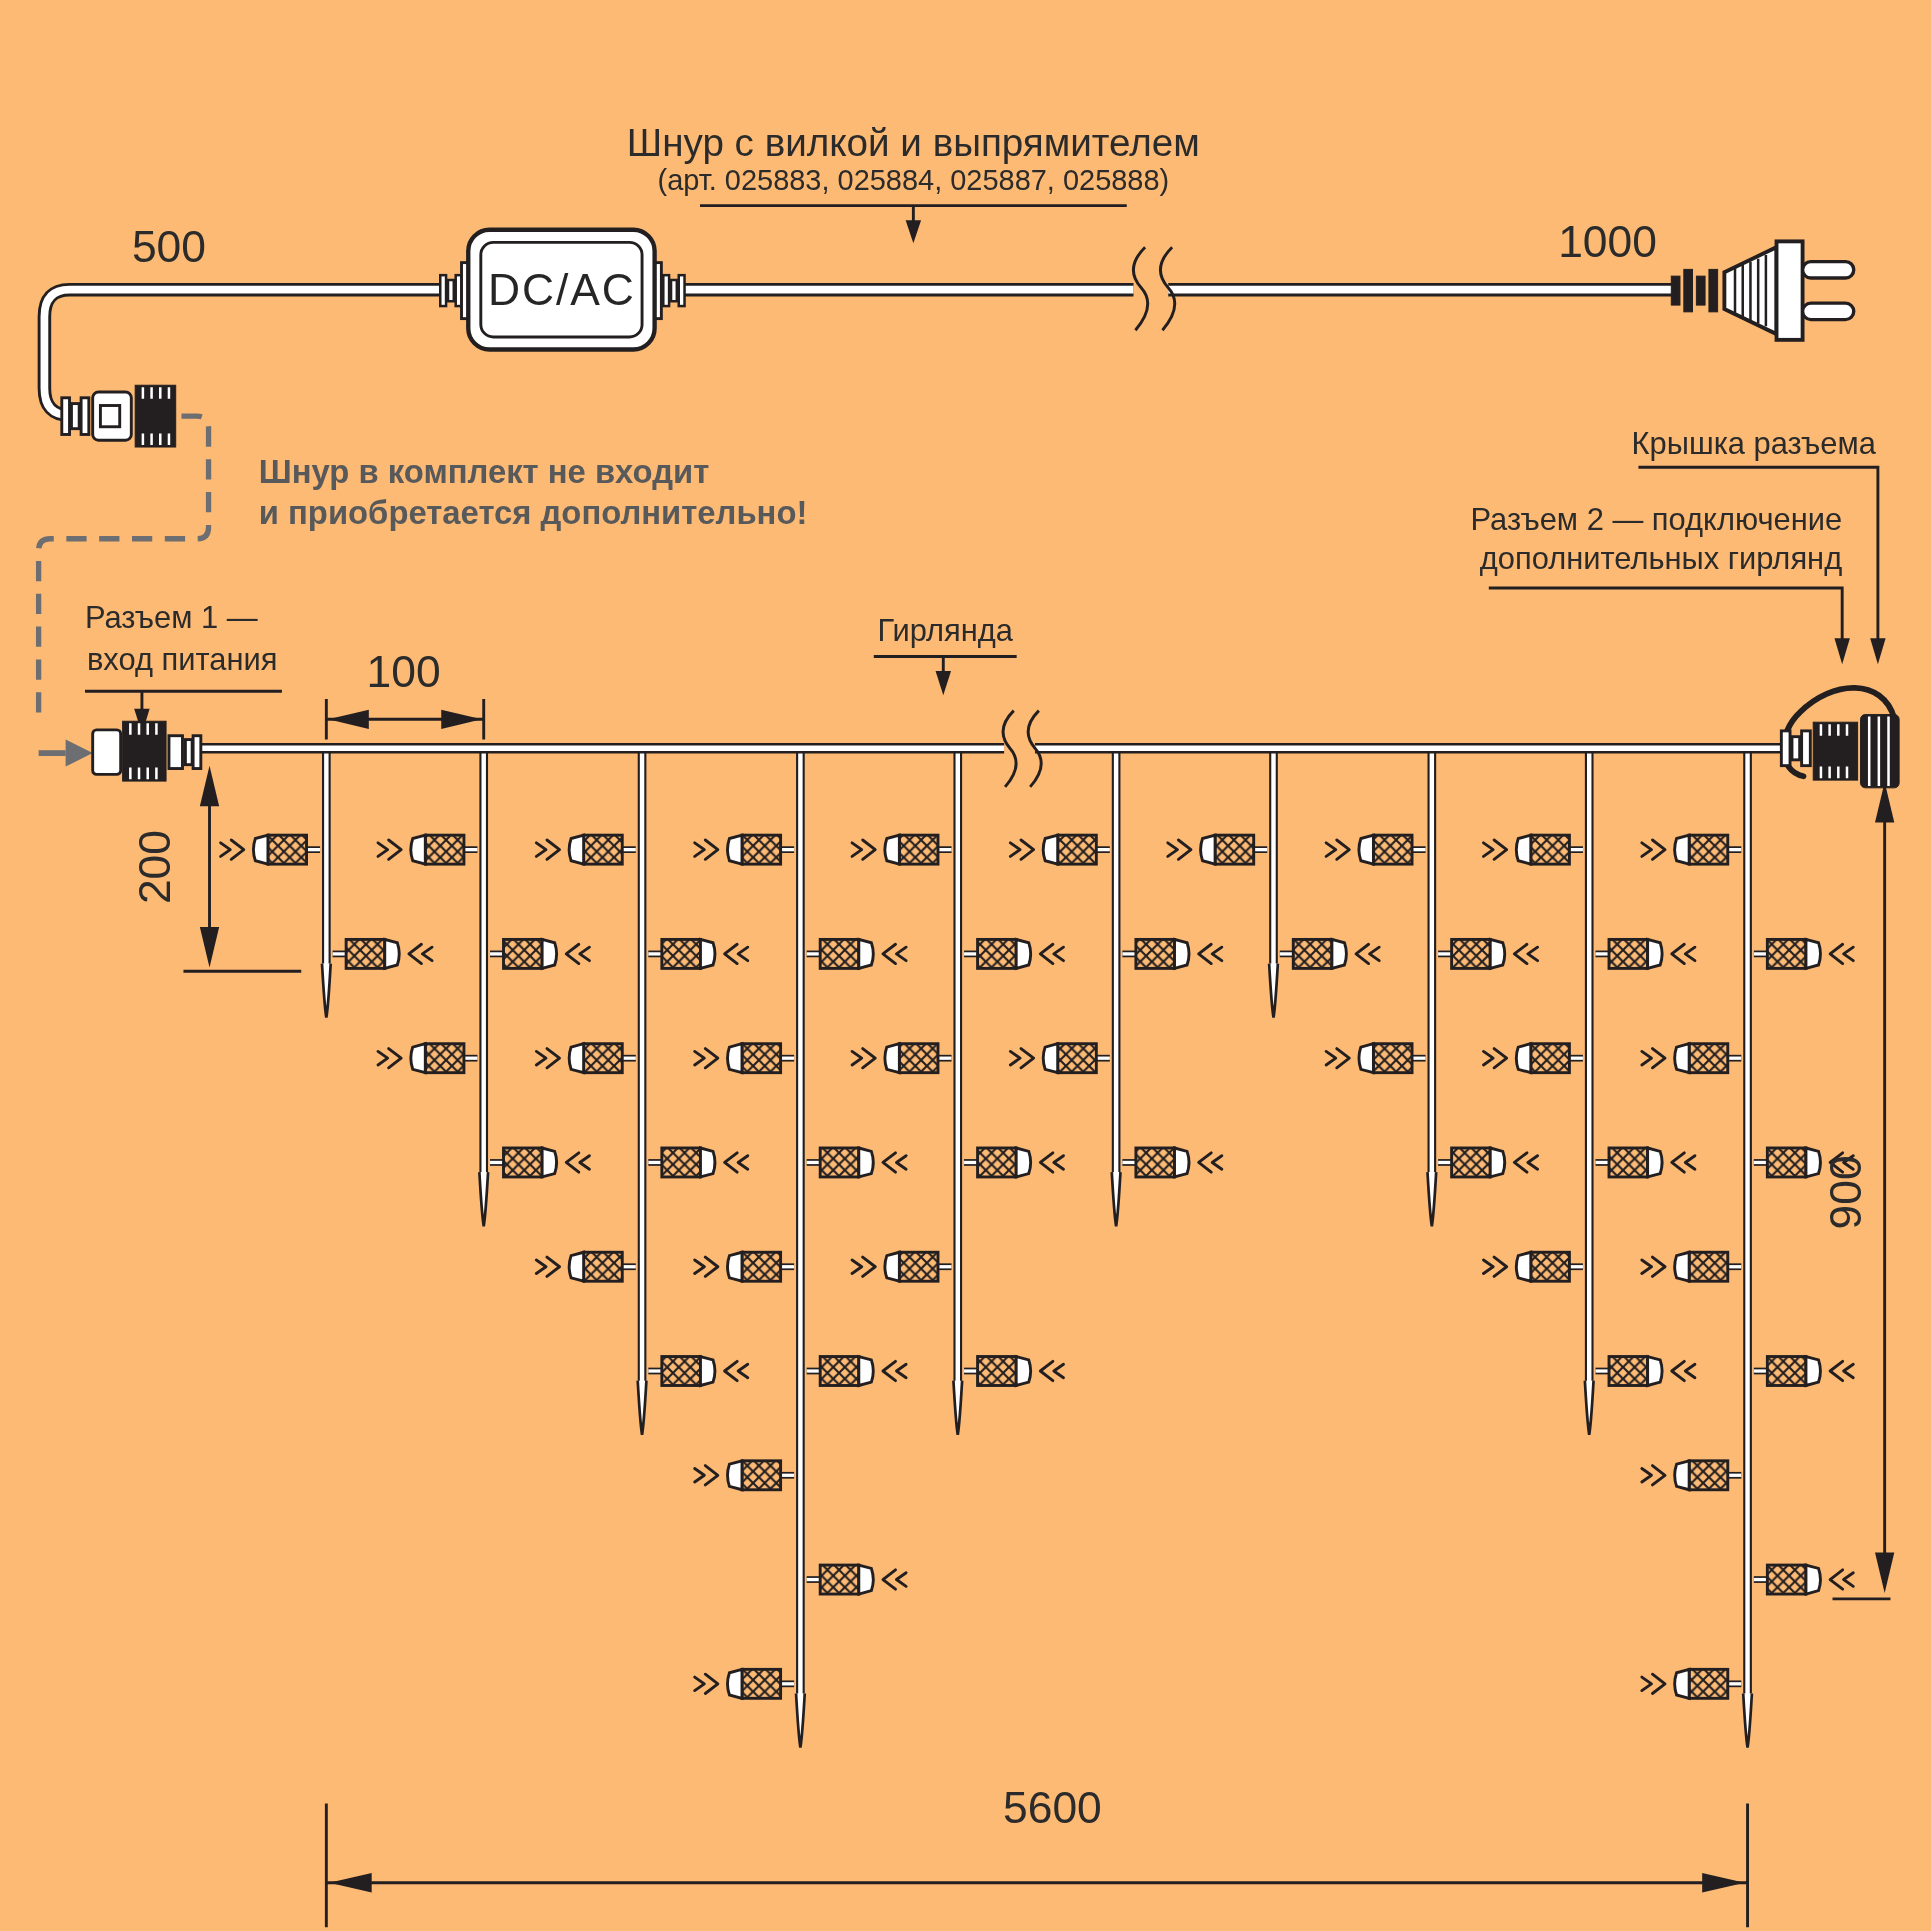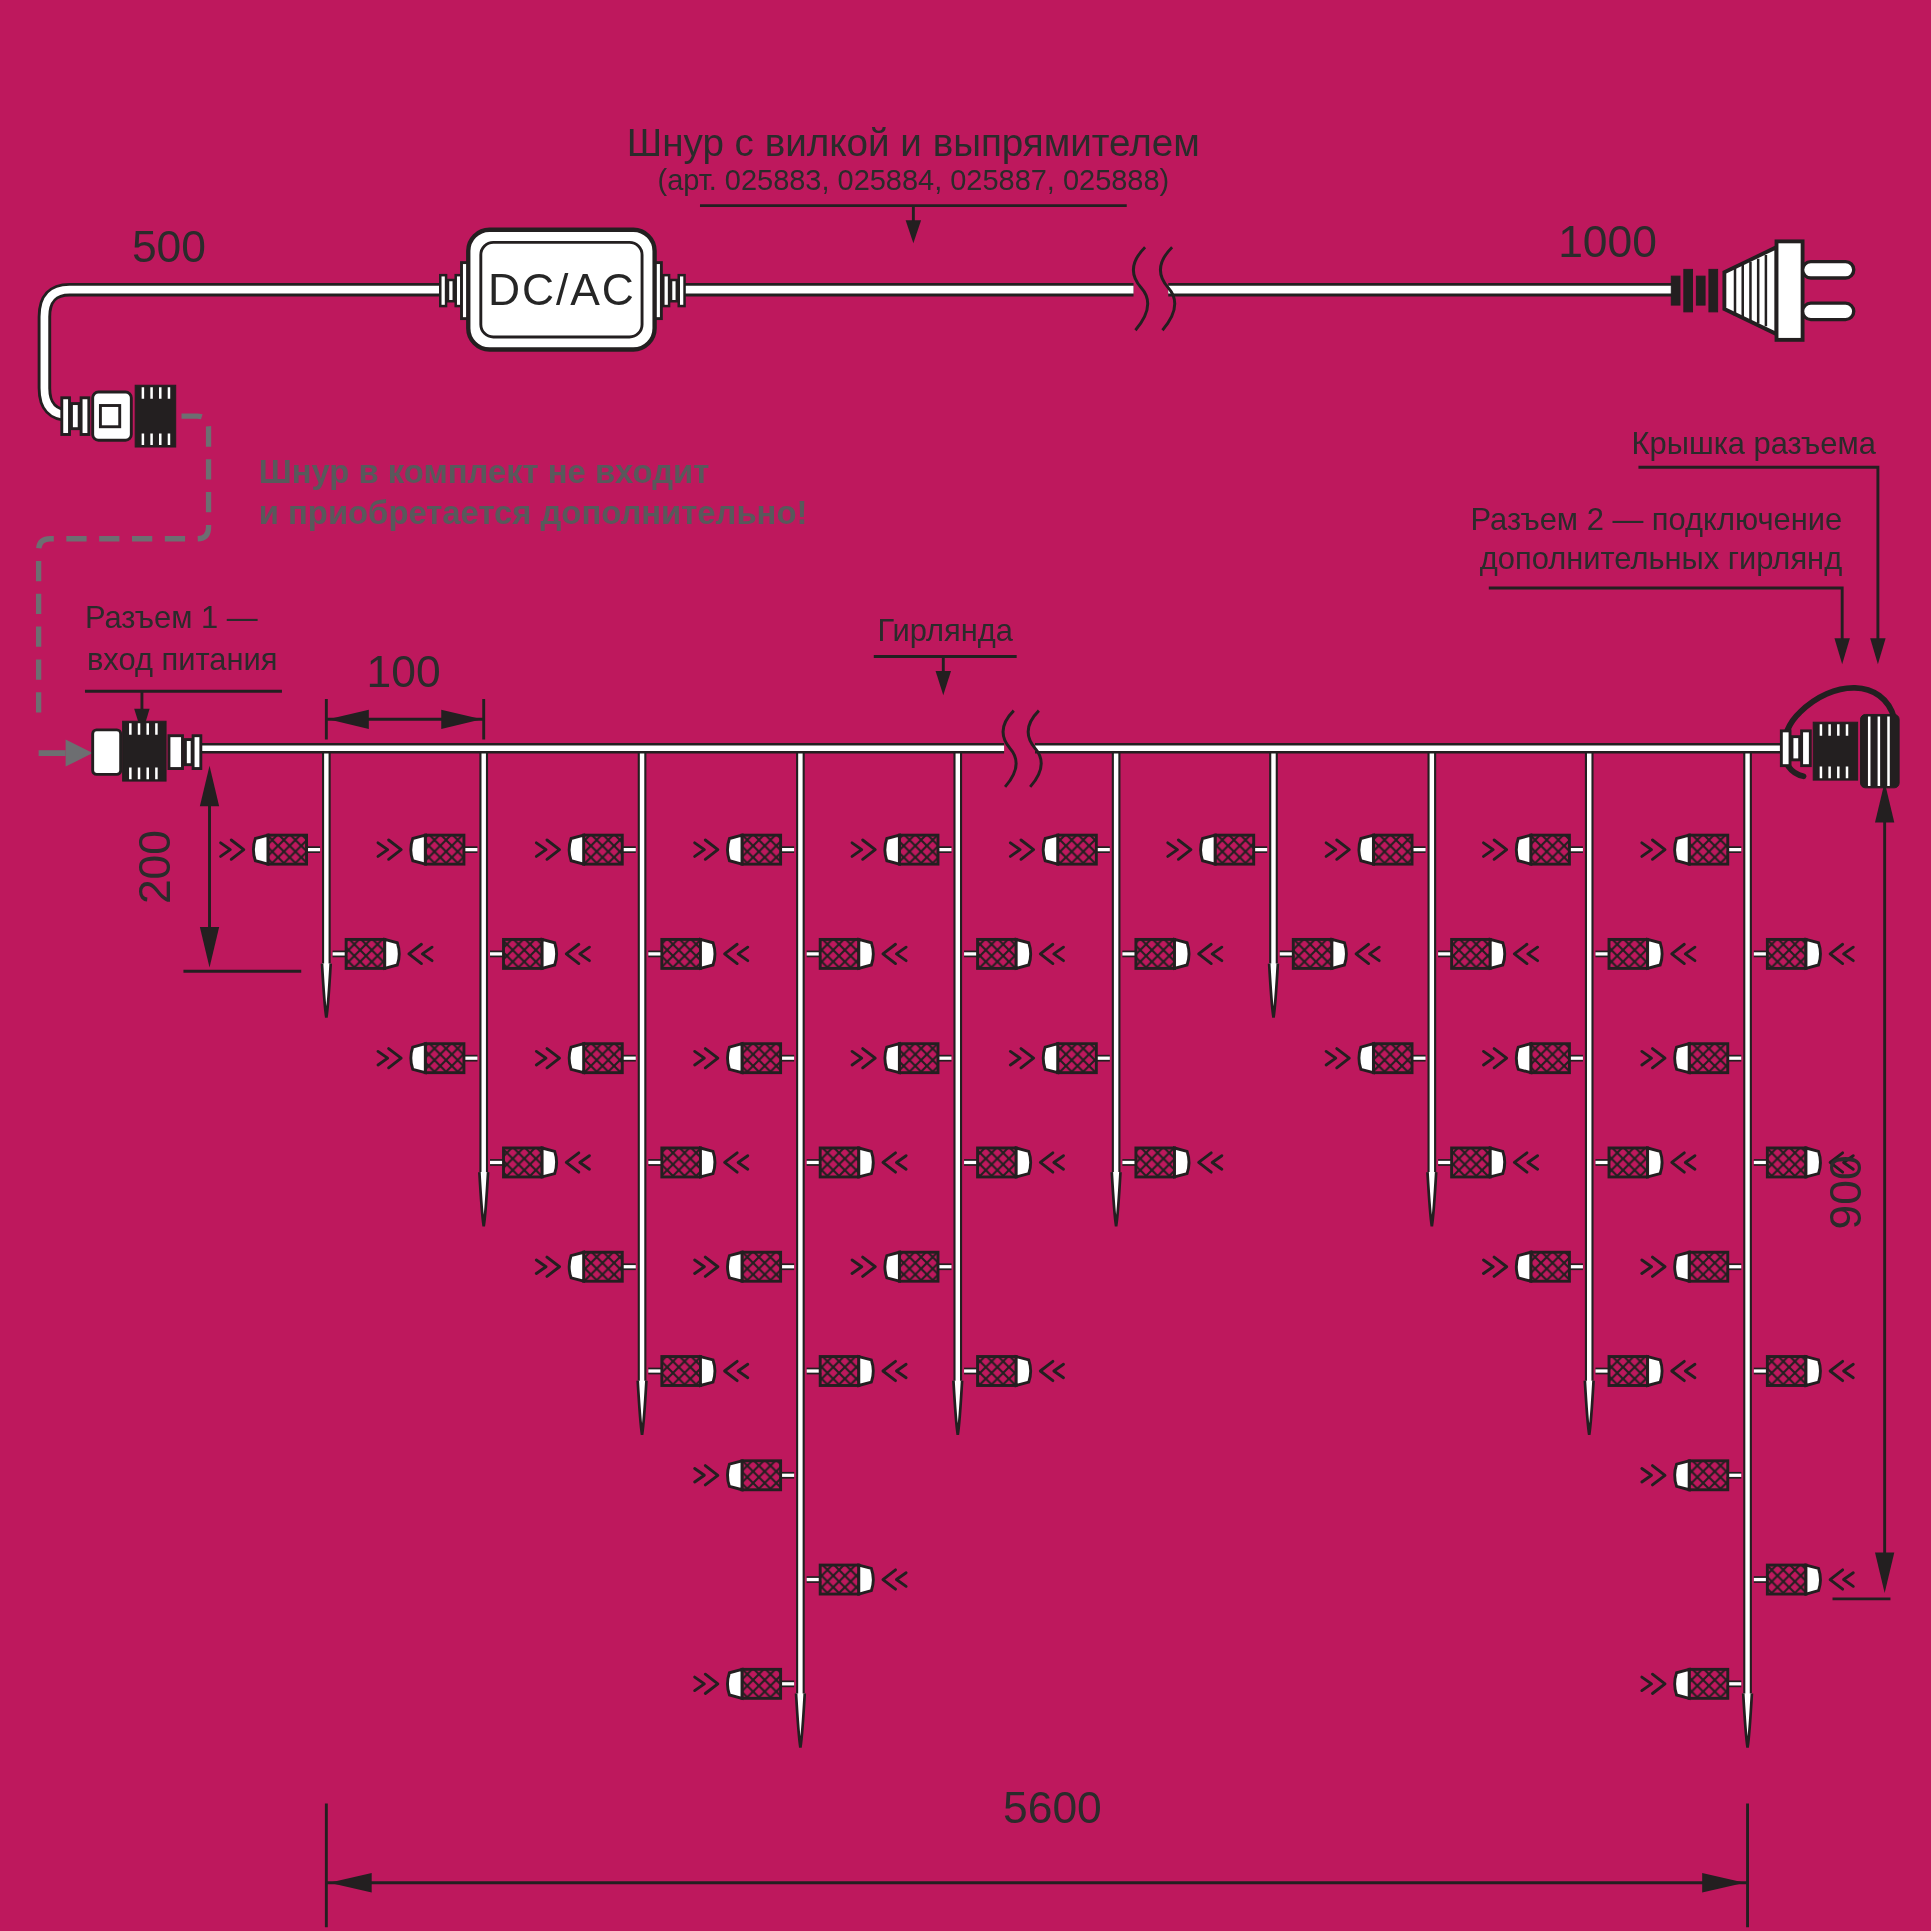--- a/index.html
+++ b/index.html
@@ -1,16 +1,16 @@
 <!DOCTYPE html>
 <html><head>
 <meta charset="utf-8">
 <style>
   html,body{margin:0;padding:0;background:#ffffff;}
-  .page{width:1931px;height:1931px;position:relative;background:#be185d;overflow:hidden;}
+  .page{width:1931px;height:1931px;position:relative;background:#fdba74;overflow:hidden;}
   svg{display:block;}
   svg text{font-family:"Liberation Sans","DejaVu Sans",sans-serif;fill:#2b2b2b;}
   .t-title{font-size:40px;}
   .t-sub{font-size:30px;}
   .t-label{font-size:32px;}
   .t-dim{font-size:46px;}
   .t-note{font-size:34px;font-weight:bold;fill:#58595b;}
   .t-dcac{font-size:46px;letter-spacing:2px;fill:#262626;}
   .ln{stroke:#231f20;stroke-width:3;fill:none;}
   .ln2{stroke:#231f20;stroke-width:2.6;fill:none;}

